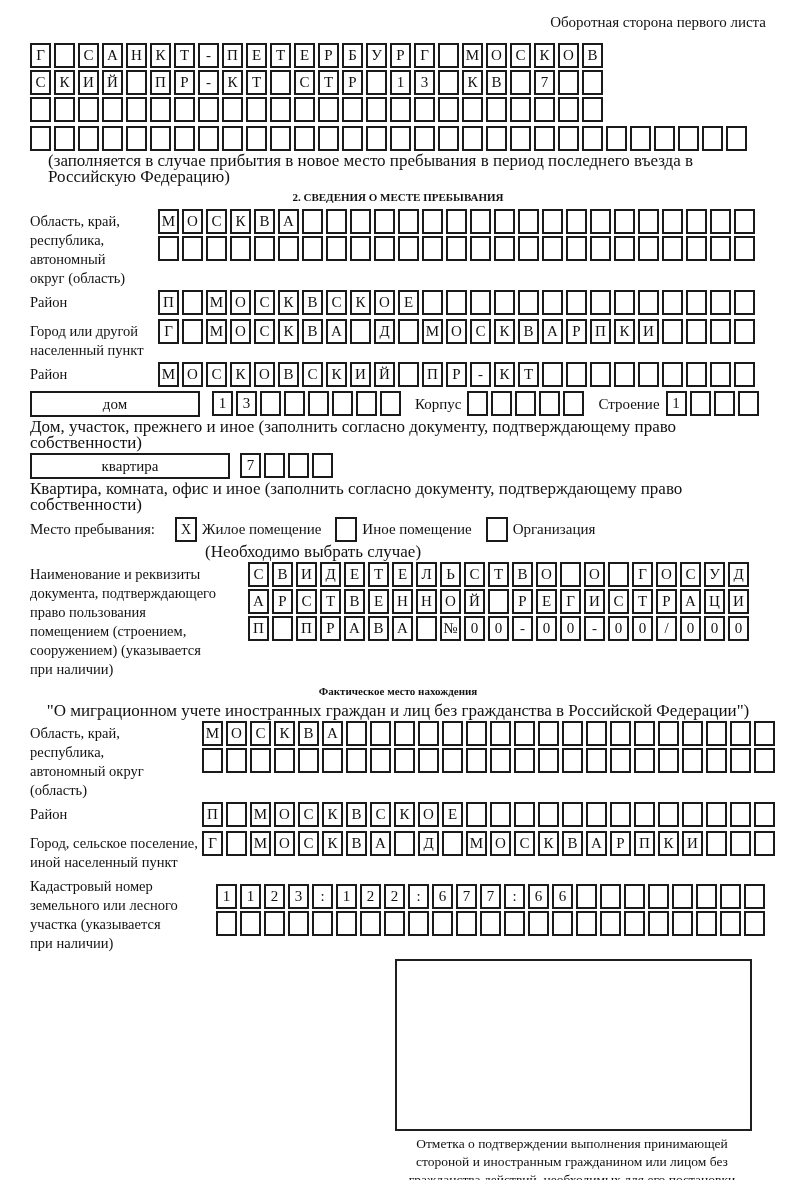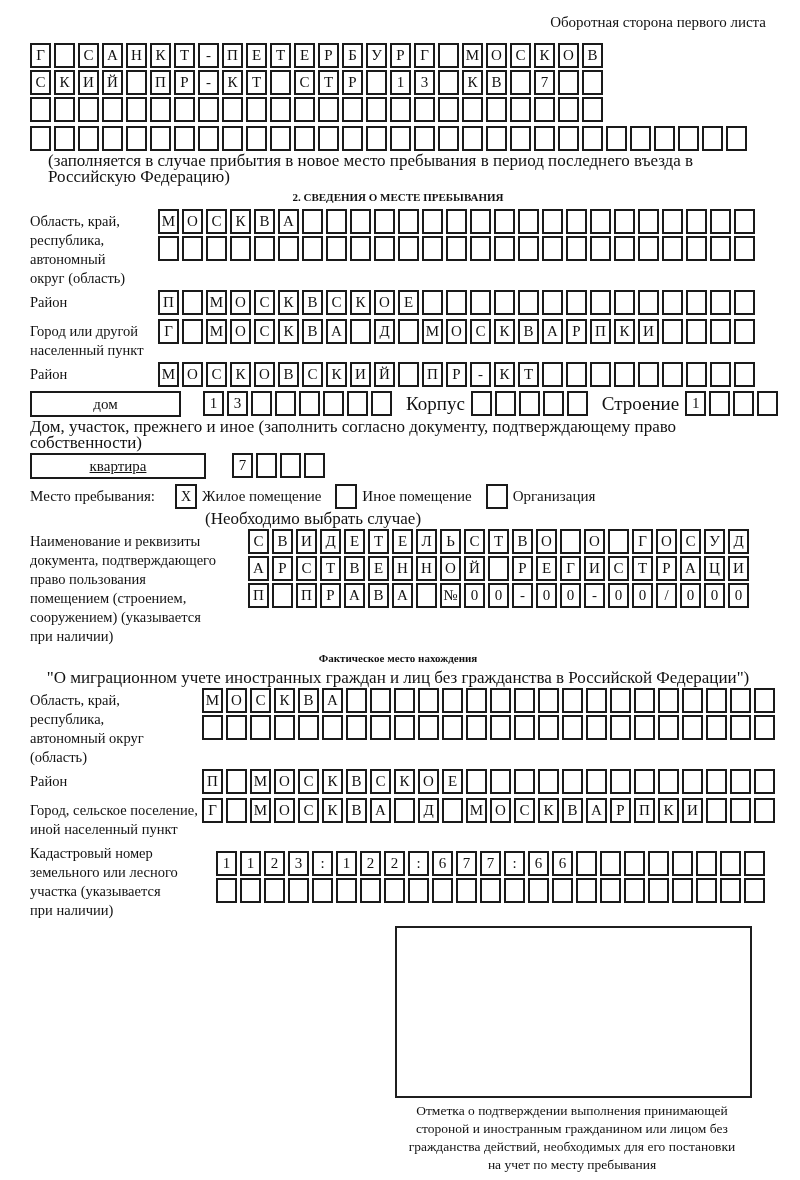--- a/index.html
+++ b/index.html
@@ -10,22 +10,22 @@
   .flabel{font-size:14.5px;line-height:19px;white-space:pre-line;flex:none;padding-top:3px;}
   .w148{width:148px;} .w128{width:128px;} .w218{width:218px;} .w172{width:172px;} .w186{width:186px;}
   .rows{flex:1;}
   .cellrow{display:flex;gap:3px;margin-bottom:2px;height:25px;}
   .cell{box-sizing:border-box;flex:none;width:21px;height:25px;border:2px solid #1a1a1a;display:flex;align-items:center;justify-content:center;font-size:15px;line-height:1;background:#fff;}
   .note{font-size:17px;line-height:16px;margin-bottom:2px;}
   .indent{padding-left:18px;}
   .sec-title{text-align:center;font-weight:bold;font-size:11px;margin:6px 0 6px 0;}
   .house-row{display:flex;align-items:flex-start;margin:1px 0 1px 0;}
   .wbox{box-sizing:border-box;height:26px;border:2px solid #1a1a1a;display:flex;align-items:center;justify-content:center;font-size:15px;flex:none;}
-  .bw170{width:151px;margin-right:22px;} .bw200{width:176px;margin-right:26px;text-decoration:underline;}
-  .inline-label{font-size:19px;line-height:26px;margin:0 6px 0 14px;flex:none;}
+  .bw170{width:170px;margin-right:12px;} .bw200{width:200px;margin-right:10px;}
+  .inline-label{font-size:15px;line-height:26px;margin:0 6px 0 14px;flex:none;}
   .stay-row{display:flex;align-items:center;font-size:15px;margin:4px 0 2px 0;}
   .checkbox{box-sizing:border-box;width:22px;height:25px;border:2px solid #1a1a1a;display:inline-flex;align-items:center;justify-content:center;font-size:14px;flex:none;}
   .stay-row .opt{margin:0 14px 0 5px;}
   .stay-row .lbl{margin-right:20px;}
   .choose-note{margin-left:175px;}
   .center{text-align:center;padding-left:0;}
   .stamp-box{box-sizing:border-box;width:357px;height:172px;border:2px solid #1f1f1f;margin:6px 0 4px 365px;}
   .stamp-caption{width:400px;margin-left:342px;text-align:center;font-size:13.5px;line-height:18px;white-space:pre-line;}
   .padtop10{padding-top:10px;}
 </style>
@@ -349,20 +349,21 @@
 
   <div class="house-row">
     <div class="wbox bw200">квартира</div>
     <div class="cellrow">
         <span class="cell">7</span>
         <span class="cell"></span>
         <span class="cell"></span>
         <span class="cell"></span>
       </div>
   </div>
+  <div class="note">Квартира, комната, офис и иное (заполнить согласно документу, подтверждающему право собственности)</div>
 
   <div class="stay-row">
     <span class="lbl">Место пребывания:</span>
     <span class="checkbox">X</span>
     <span class="opt">Жилое помещение</span>
     <span class="checkbox"></span>
     <span class="opt">Иное помещение</span>
     <span class="checkbox"></span>
     <span class="opt">Организация</span>
   </div>

